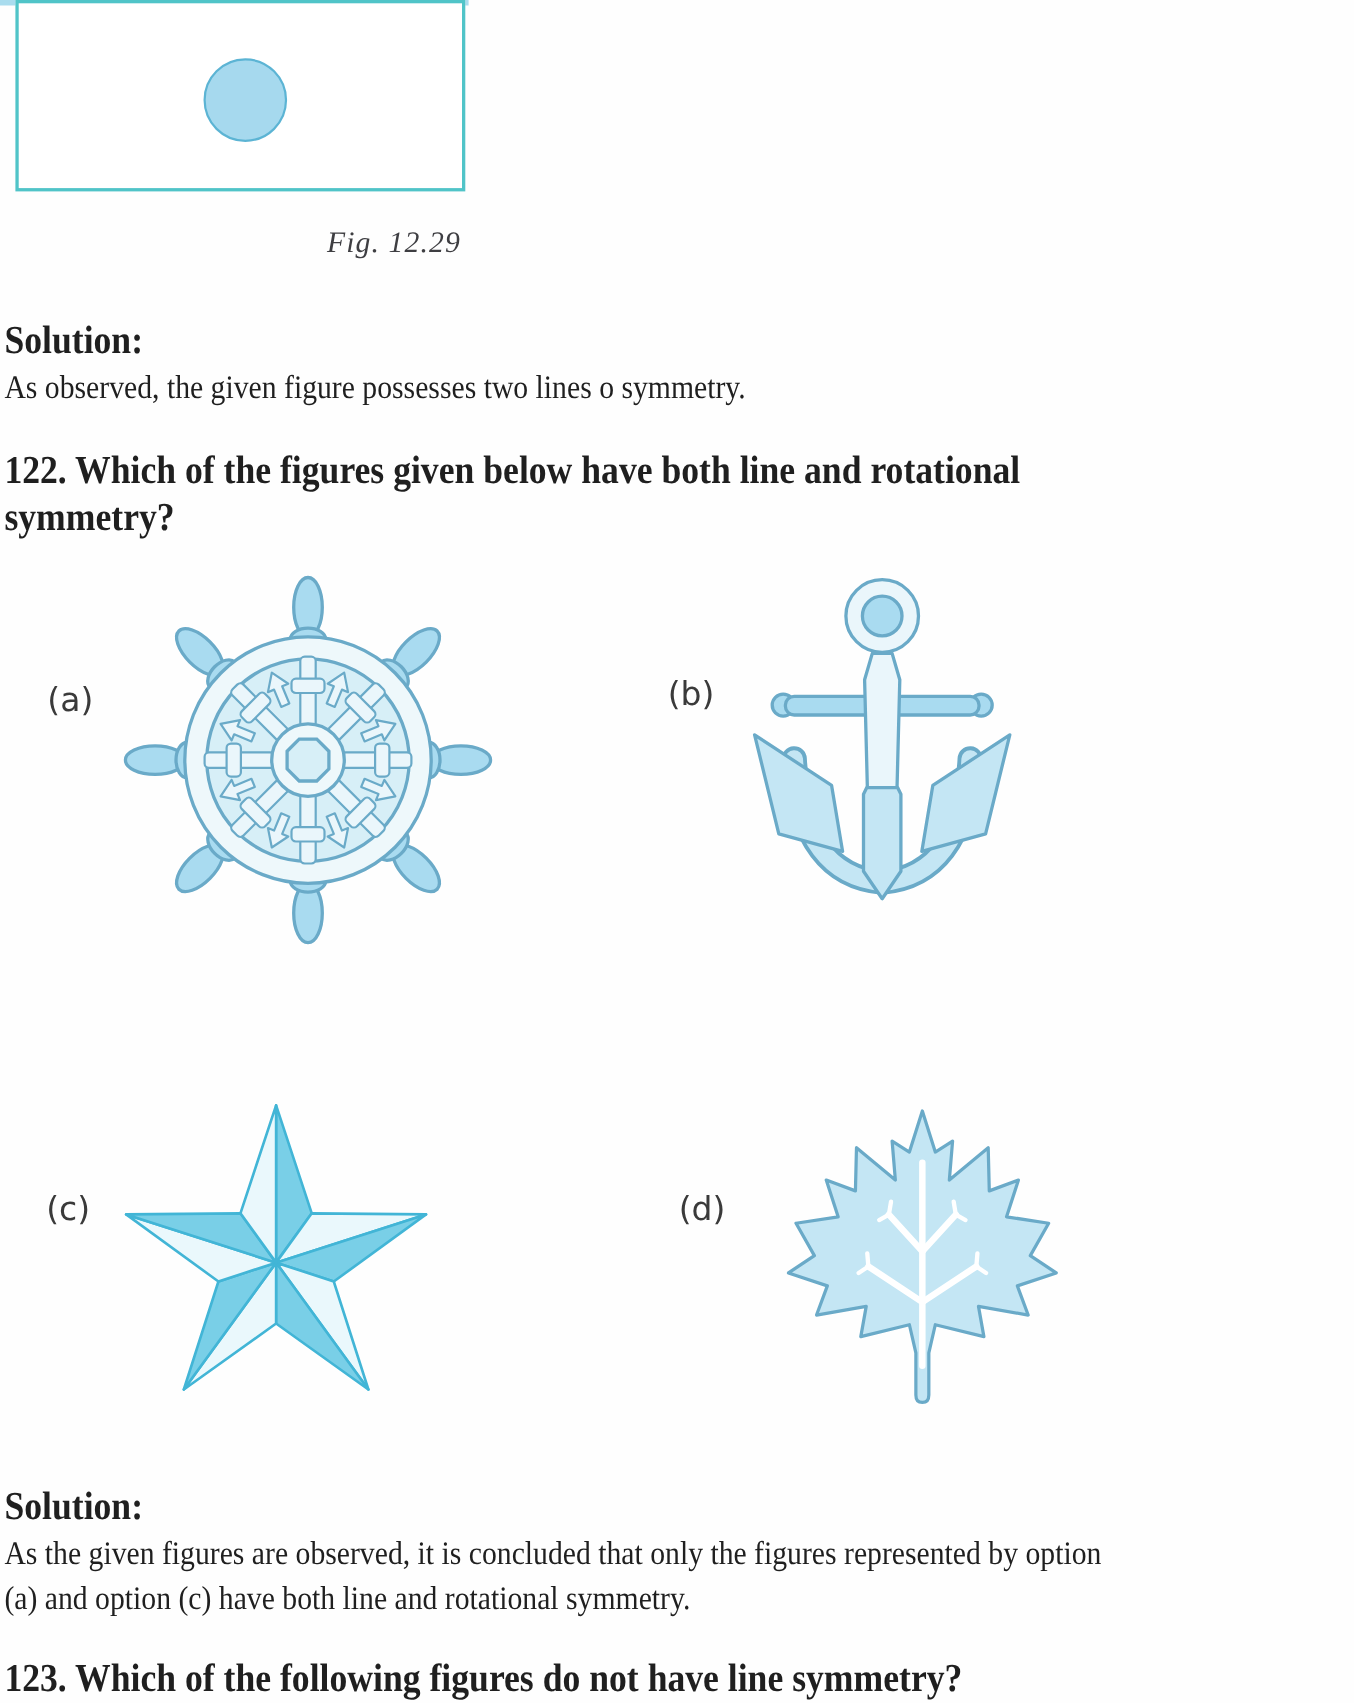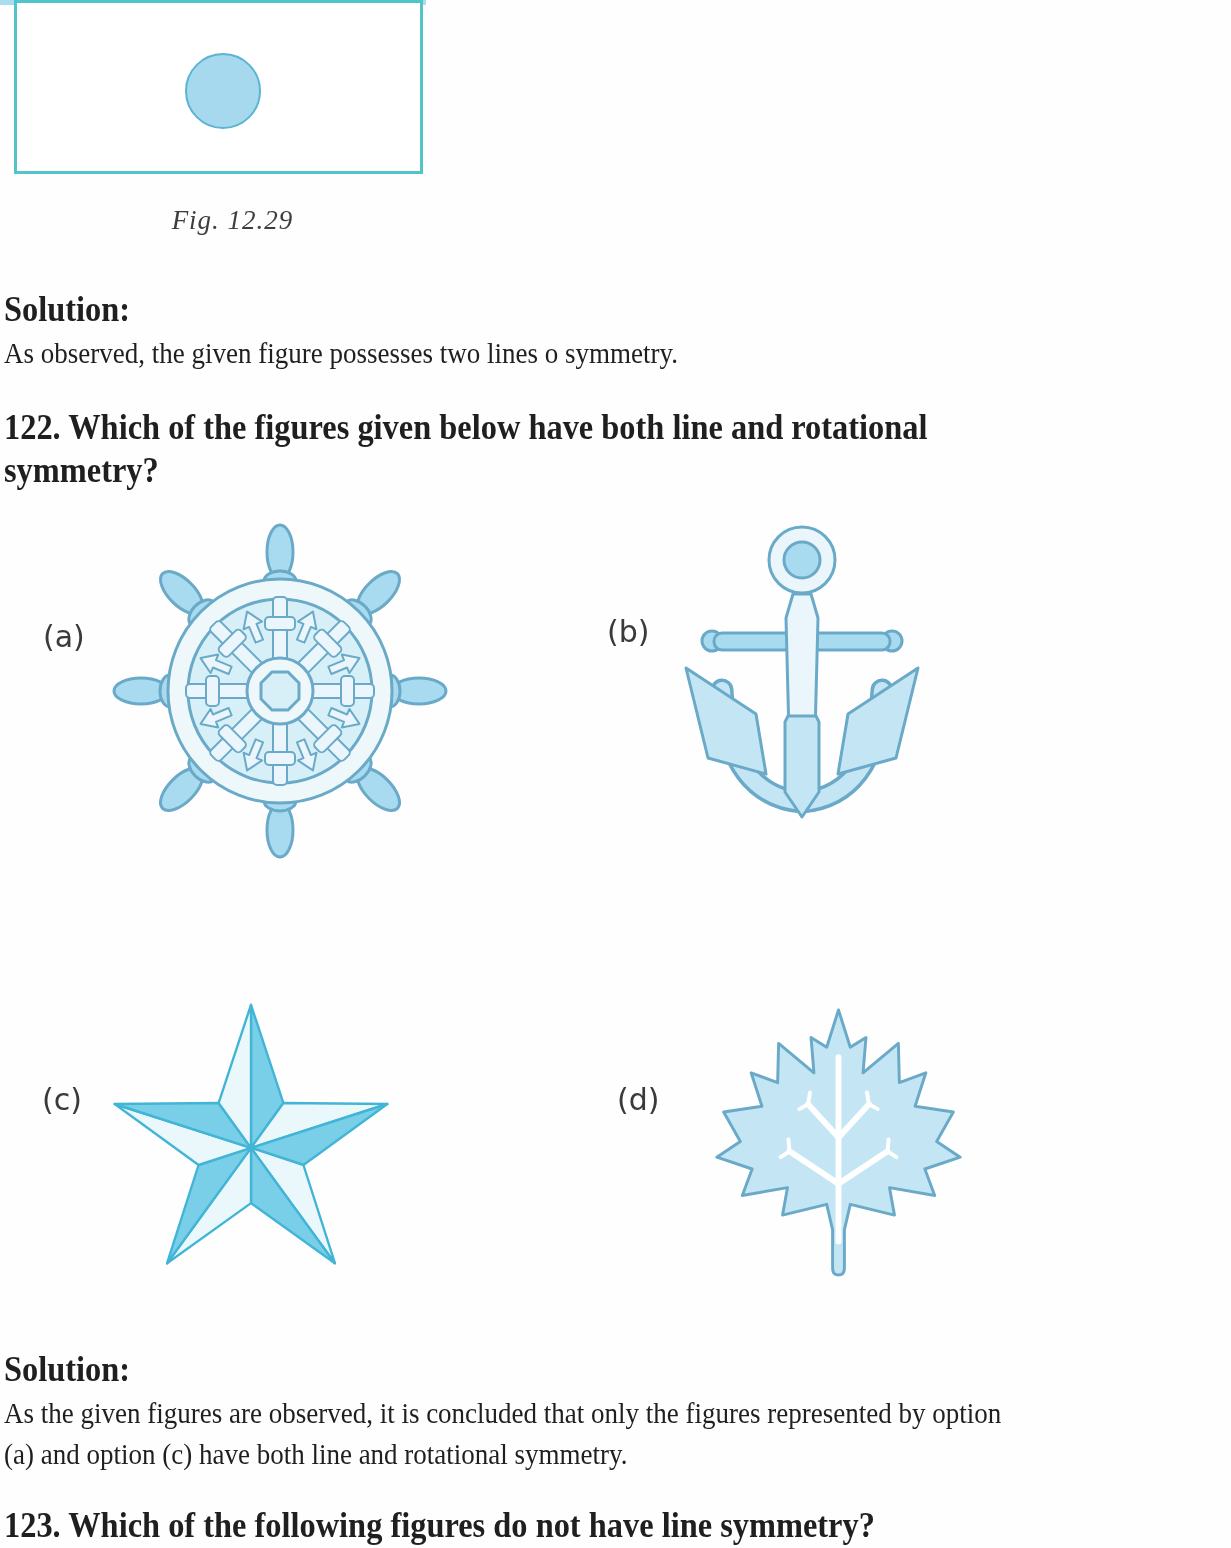--- a/index.html
+++ b/index.html
@@ -20,22 +20,22 @@
     position:absolute; left:0; top:0; width:426px; height:5px;
     background:var(--top-strip);
   }
   .fig-circle{
     position:absolute; left:168px; top:50px; width:72px; height:72px;
     border-radius:50%;
     background:var(--circle-fill);
     border:2px solid var(--circle-stroke);
   }
   .fig-caption{
-    position:absolute; left:28px; top:205px; width:409px;
-    text-align:center;
+    position:absolute; left:10px; top:205px; width:409px;
+    text-align:right;
     font-style:italic; font-size:27px; color:#3e3e42;
     letter-spacing:1px;
   }
   
   .heading{
     position:absolute; left:4px;
     font-weight:bold; font-size:36px; line-height:43px;
     color:var(--text);
     transform:scaleX(0.9); transform-origin:0 0;
     white-space:nowrap;

